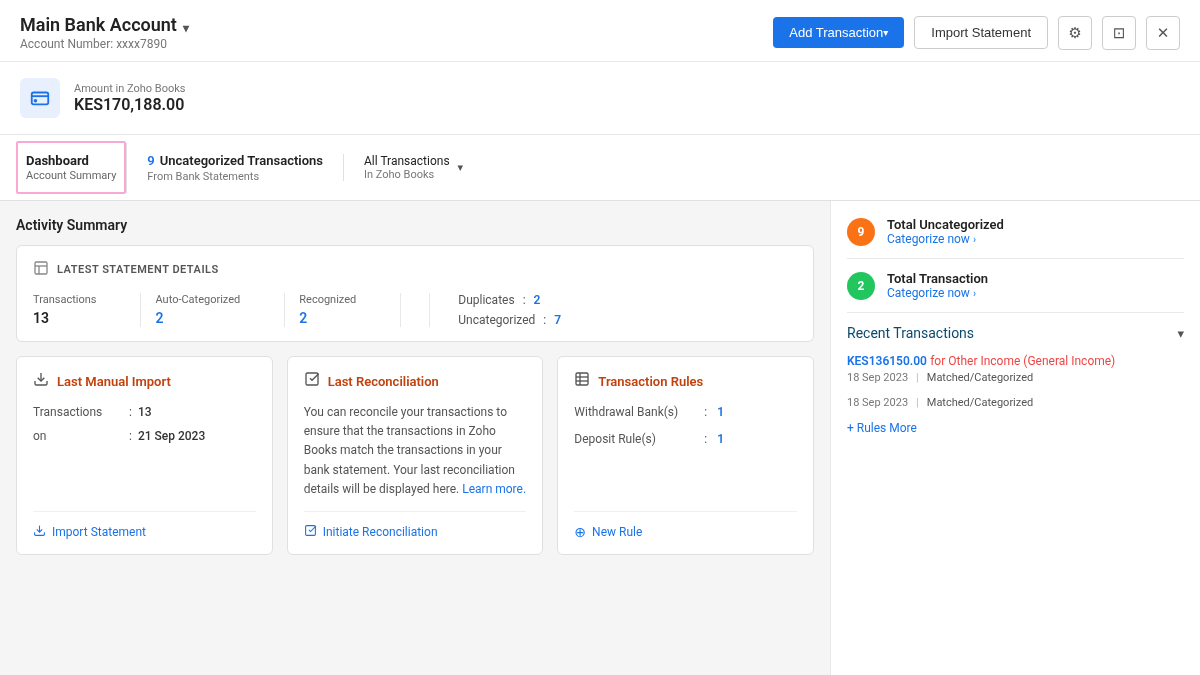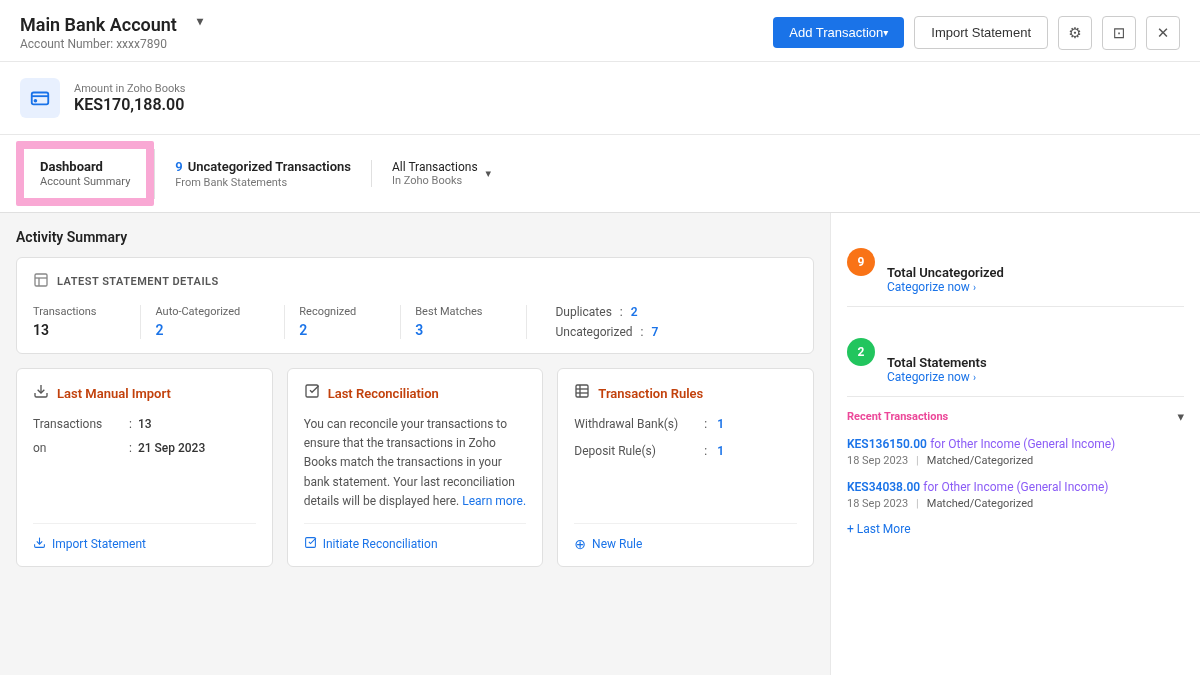--- a/index.html
+++ b/index.html
@@ -3,41 +3,41 @@
   <meta charset="utf-8">
   <style>
     * { box-sizing: border-box; margin: 0; padding: 0; }
     body { font-family: -apple-system, BlinkMacSystemFont, 'Segoe UI', Roboto, sans-serif; background: #f5f5f5; color: #333; font-size: 13px; }
 
     .page-wrapper { width: 1200px; min-height: 675px; background: #fff; display: flex; flex-direction: column; overflow: hidden; }
 
     
     .header { display: flex; align-items: center; justify-content: space-between; padding: 14px 20px 10px 20px; border-bottom: 1px solid #e8e8e8; background: #fff; }
     .header-left { display: flex; flex-direction: column; }
-    .account-title { display: flex; align-items: flex-start; gap: 20px; font-size: 18px; font-weight: 600; color: #222; }
+    .account-title { display: flex; align-items: flex-end; gap: 6px; font-size: 18px; font-weight: 600; color: #222; }
     .account-title .chevron { font-size: 12px; color: #555; cursor: pointer; }
     .account-number { font-size: 12px; color: #777; margin-top: 2px; }
     .header-right { display: flex; align-items: center; gap: 10px; }
     .btn-add { background: #1a73e8; color: #fff; border: none; border-radius: 4px; padding: 8px 16px; font-size: 13px; cursor: pointer; display: flex; align-items: center; font-weight: 500; }
     .btn-add .chevron-down { font-size: 10px; }
     .btn-import { background: #fff; color: #333; border: 1px solid #ccc; border-radius: 4px; padding: 8px 16px; font-size: 13px; cursor: pointer; font-weight: 500; }
     .btn-icon { background: #fff; border: 1px solid #ccc; border-radius: 4px; width: 34px; height: 34px; display: flex; align-items: center; justify-content: center; cursor: pointer; font-size: 15px; color: #555; }
 
     
     .balance-section { display: flex; align-items: center; gap: 14px; padding: 16px 20px; background: #fff; border-bottom: 1px solid #e8e8e8; }
     .balance-icon { width: 40px; height: 40px; background: #e8f0fe; border-radius: 6px; display: flex; align-items: center; justify-content: center; color: #1a73e8; font-size: 18px; }
     .balance-info { display: flex; flex-direction: column; }
     .balance-label { font-size: 11px; color: #777; }
     .balance-amount { font-size: 16px; font-weight: 600; color: #222; }
     .tab-uncategorized { display: flex; flex-direction: column; padding: 12px 20px; cursor: pointer; }
     .tab-uncategorized .tab-title { display: flex; align-items: center; gap: 5px; font-weight: 600; color: #222; }
     .tab-uncategorized .tab-subtitle { font-size: 11px; color: #777; margin-top: 2px; }
     .tab-count { color: #1a73e8; font-weight: 600; }
 
-    .tab-dashboard { padding: 10px 16px; cursor: pointer; border: 8px solid #f9a8d4; border-radius: 2px; display: flex; flex-direction: column; margin: 6px 0 6px 16px; }
+    .tab-dashboard { padding: 10px 8px; cursor: pointer; border: 2px solid #f9a8d4; border-radius: 2px; display: flex; flex-direction: column; margin: 6px 0 6px 16px; }
     .tab-dashboard .tab-title { font-weight: 700; color: #222; font-size: 13px; }
     .tab-dashboard .tab-subtitle { font-size: 11px; color: #666; margin-top: 1px; }
 
     
     .main-content { display: flex; flex: 1; background: #f5f5f5; }
     .left-panel { flex: 1; padding: 16px; }
     .right-panel { width: 370px; background: #fff; border-left: 1px solid #e8e8e8; padding: 16px; }
 
     
     .section-title { font-size: 14px; font-weight: 600; color: #222; margin-bottom: 12px; }
@@ -78,33 +78,33 @@
     .rule-row { display: flex; align-items: center; gap: 6px; font-size: 12px; color: #555; }
     .rule-label { min-width: 120px; }
     .rule-colon { margin: 0 4px; }
     .rule-val { color: #1a73e8; font-weight: 600; }
 
     
     .right-badge-row { display: flex; align-items: center; gap: 12px; margin-bottom: 12px; }
     .badge-num { width: 28px; height: 28px; border-radius: 50%; display: flex; align-items: center; justify-content: center; font-size: 12px; font-weight: 700; color: #fff; flex-shrink: 0; }
     .badge-orange { background: #f97316; }
     .badge-green { background: #22c55e; }
-    .badge-info { display: flex; flex-direction: column; margin-top: 36px; }
+    .badge-info { display: flex; flex-direction: column; }
     .badge-title { font-weight: 600; font-size: 13px; color: #222; }
     .badge-link { font-size: 12px; color: #1a73e8; cursor: pointer; }
     .badge-link-arrow { font-size: 10px; }
     .right-divider { border: none; border-top: 1px solid #e8e8e8; margin: 12px 0; }
 
     
     .recent-header { display: flex; justify-content: space-between; align-items: center; margin-bottom: 12px; }
-    .recent-title { font-size: 11px; font-weight: 700; color: #ec4899; }
+    .recent-title { font-size: 14px; font-weight: 400; color: #0c4a6e; }
     .recent-chevron { color: #555; cursor: pointer; }
     .transaction-item { margin-bottom: 12px; }
     .tx-amount { color: #1a73e8; font-size: 12px; font-weight: 600; cursor: pointer; }
-    .tx-desc { font-size: 12px; color: #8b5cf6; }
+    .tx-desc { font-size: 12px; color: #ef4444; }
     .tx-meta { display: flex; align-items: center; gap: 8px; font-size: 11px; color: #777; margin-top: 3px; }
     .tx-status { color: #555; }
     .tx-separator { color: #bbb; }
     .view-more { color: #1a73e8; font-size: 12px; cursor: pointer; }
 
     .tabs-section { display: flex; align-items: center; background: #fff; border-bottom: 1px solid #e0e0e0; }
   </style>
 </head>
 <body>
 
@@ -193,24 +193,20 @@
           <div class="stat-col">
             <span class="stat-label">Auto-Categorized</span>
             <span class="stat-value blue">2</span>
           </div>
           <div class="stat-divider"></div>
           <div class="stat-col">
             <span class="stat-label">Recognized</span>
             <span class="stat-value blue">2</span>
           </div>
           <div class="stat-divider"></div>
-          <div class="stat-col">
-            <span class="stat-label">Best Matches</span>
-            <span class="stat-value blue">3</span>
-          </div>
           <div class="stat-divider"></div>
           <div class="duplicates-col">
             <div class="dup-row">
               <span>Duplicates</span>
               <span class="dup-colon">:</span>
               <span class="dup-val">2</span>
             </div>
             <div class="dup-row">
               <span>Uncategorized</span>
               <span class="dup-colon">:</span>
@@ -332,21 +328,21 @@
             <span class="badge-link-arrow"> ›</span>
           </span>
         </div>
       </div>
 
       <hr class="right-divider">
 
       <div class="right-badge-row">
         <div class="badge-num badge-green">2</div>
         <div class="badge-info">
-          <span class="badge-title">Total Statements</span>
+          <span class="badge-title">Total Transaction</span>
           <span class="badge-link">
             <span>Categorize now</span>
             <span class="badge-link-arrow"> ›</span>
           </span>
         </div>
       </div>
 
       <hr class="right-divider">
 
       <div class="recent-header">
@@ -362,29 +358,24 @@
             <span class="tx-desc">Other Income (General Income)</span>
           </div>
           <div class="tx-meta">
             <span class="tx-date">18 Sep 2023</span>
             <span class="tx-separator">|</span>
             <span class="tx-status">Matched/Categorized</span>
           </div>
         </div>
 
         <div class="transaction-item">
-          <div>
-            <span class="tx-amount">KES34038.00</span>
-            <span class="tx-desc"> for </span>
-            <span class="tx-desc">Other Income (General Income)</span>
-          </div>
           <div class="tx-meta">
             <span class="tx-date">18 Sep 2023</span>
             <span class="tx-separator">|</span>
             <span class="tx-status">Matched/Categorized</span>
           </div>
         </div>
       </div>
 
-      <div class="view-more">+ Last More</div>
+      <div class="view-more">+ Rules More</div>
     </div>
   </div>
 </div>
 
 </body></html>

